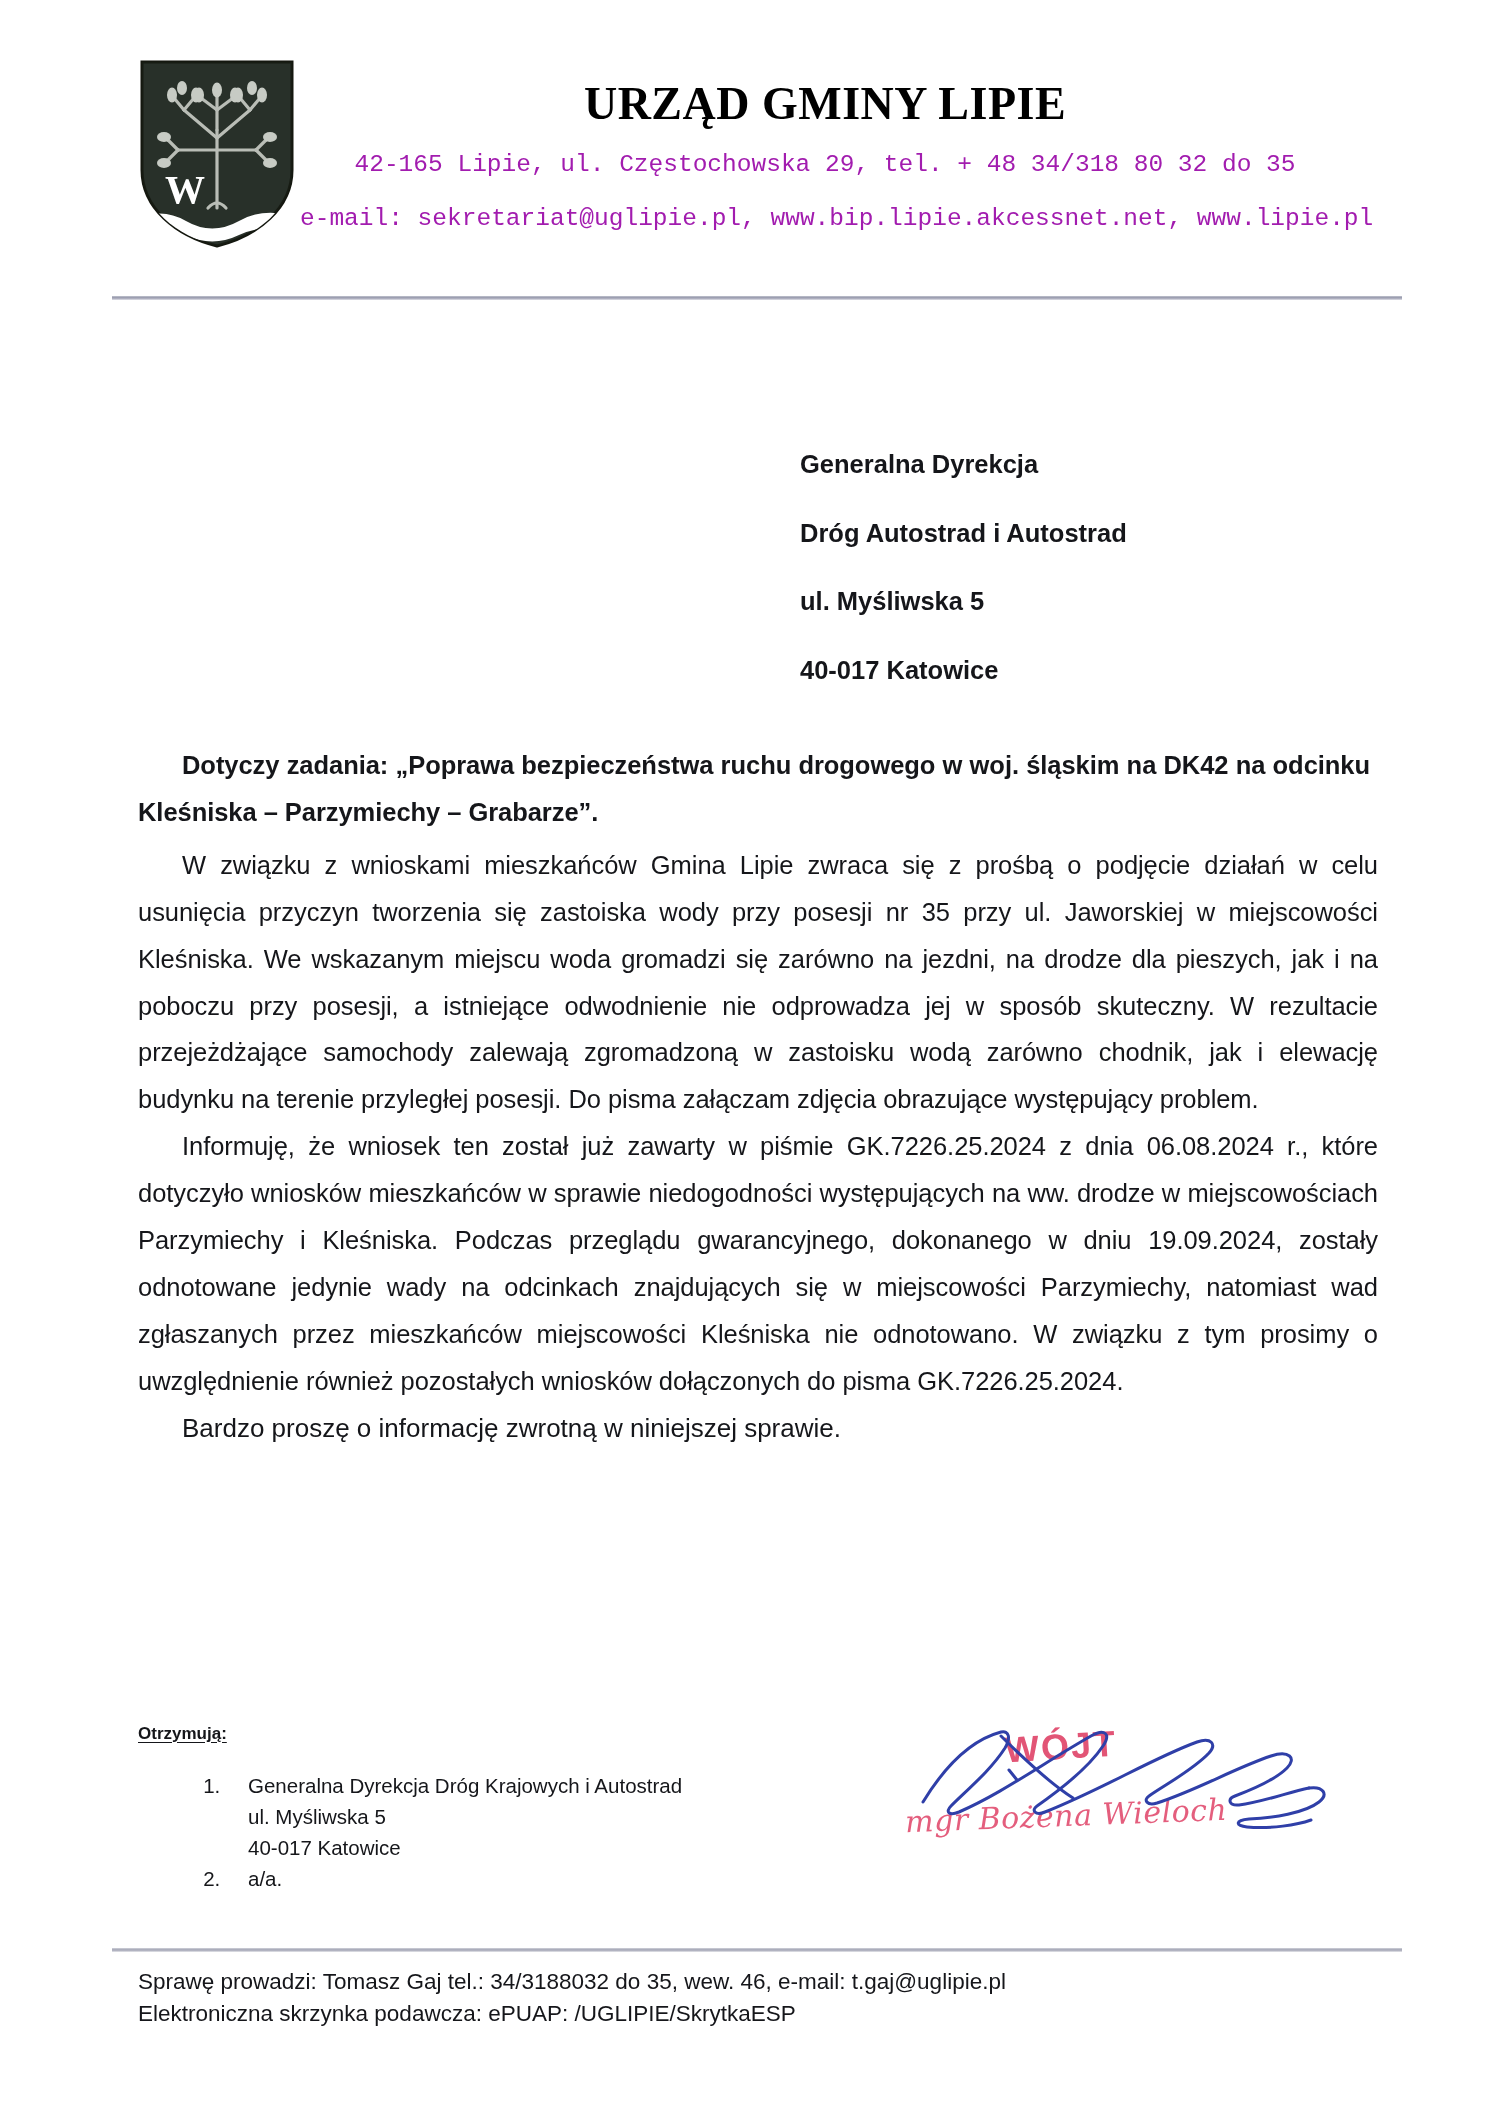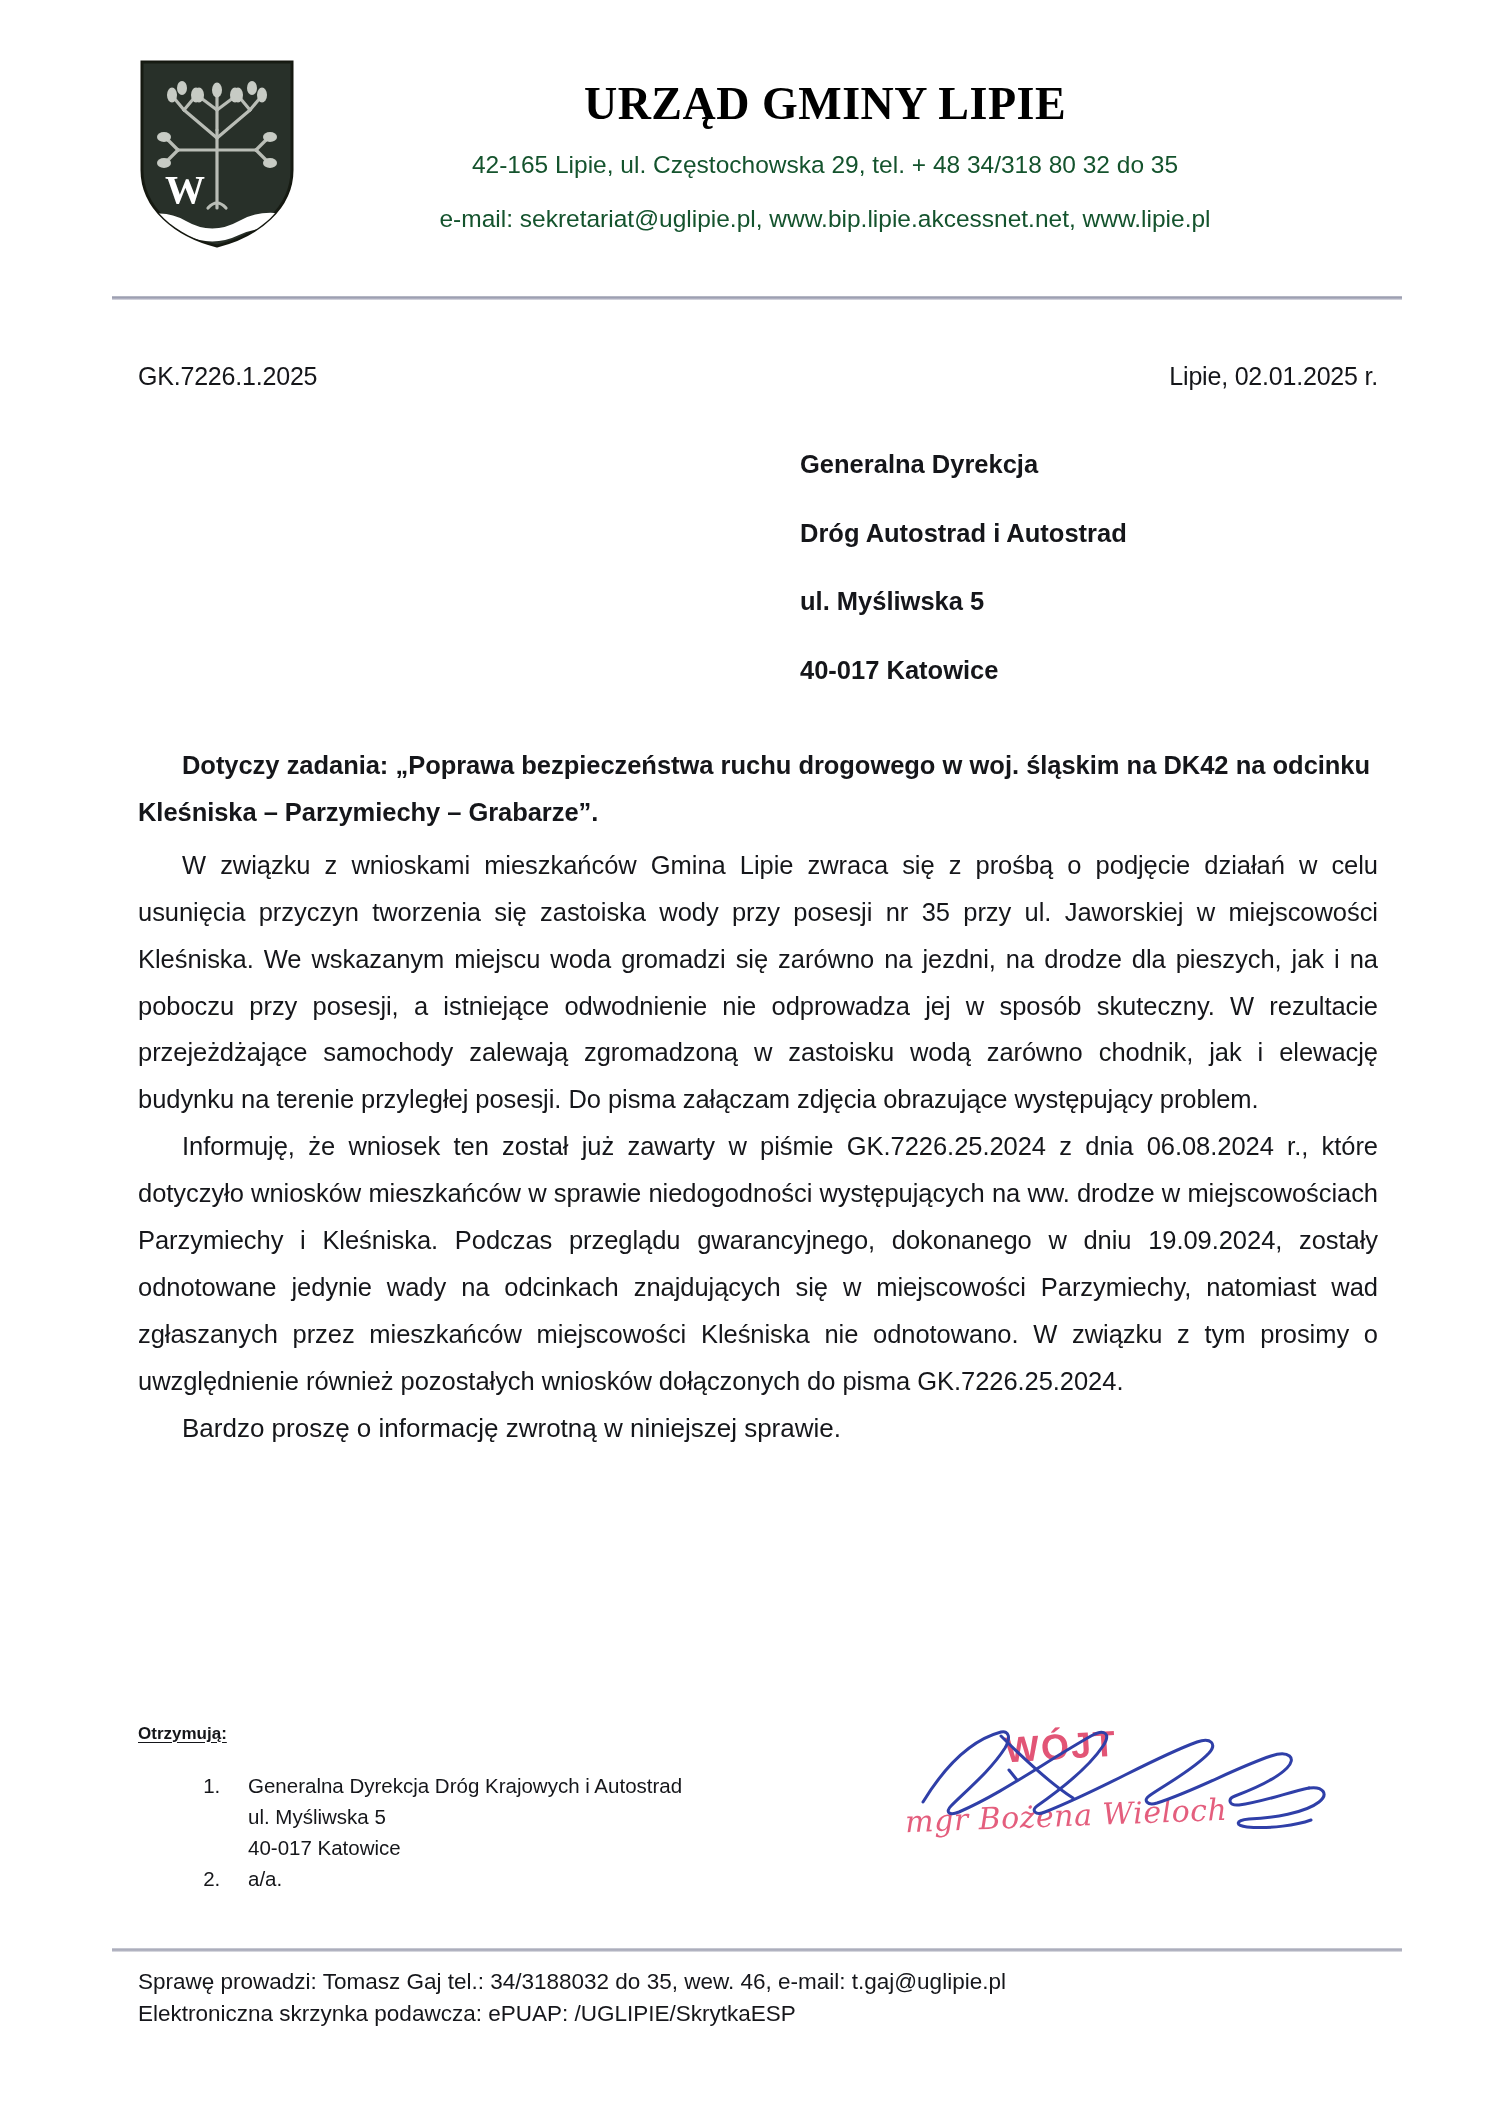--- a/index.html
+++ b/index.html
@@ -46,23 +46,23 @@
   .org-title {
     font-family: "Liberation Serif", serif;
     font-weight: bold;
     font-size: 46px;
     letter-spacing: 0.5px;
     color: #000000;
     margin: 28px 0 0 0;
     line-height: 1.12;
   }
   .org-line {
-    font-family: Liberation Sans, sans-serif;
+    font-family: Liberation Mono, monospace;
     font-size: 24.5px;
-    color: #14532d;
+    color: #a21caf;
     margin-top: 18px;
     line-height: 1.38;
     white-space: nowrap;
   }
   .org-line.second { margin-top: 21px; }
 
   
   .rule {
     position: absolute;
     left: 112px; top: 296px;
@@ -264,24 +264,20 @@
 
     <div class="org-block">
       <div class="org-title">URZĄD GMINY LIPIE</div>
       <div class="org-line">42-165 Lipie, ul. Częstochowska 29,  tel. + 48 34/318 80 32 do 35</div>
       <div class="org-line second">e-mail: sekretariat@uglipie.pl,  www.bip.lipie.akcessnet.net,  www.lipie.pl</div>
     </div>
   </div>
 
   <div class="rule"></div>
 
-  <div class="ref-row">
-    <span>GK.7226.1.2025</span>
-    <span>Lipie, 02.01.2025 r.</span>
-  </div>
 
   <div class="addressee">
     <div class="ln">Generalna Dyrekcja</div>
     <div class="ln">Dróg Autostrad i Autostrad</div>
     <div class="ln">ul. Myśliwska 5</div>
     <div class="ln">40-017 Katowice</div>
   </div>
 
   <div class="body-area">
     <p class="subject">Dotyczy zadania: „Poprawa bezpieczeństwa ruchu drogowego w woj. śląskim na DK42 na odcinku Kleśniska – Parzymiechy – Grabarze”.</p>

